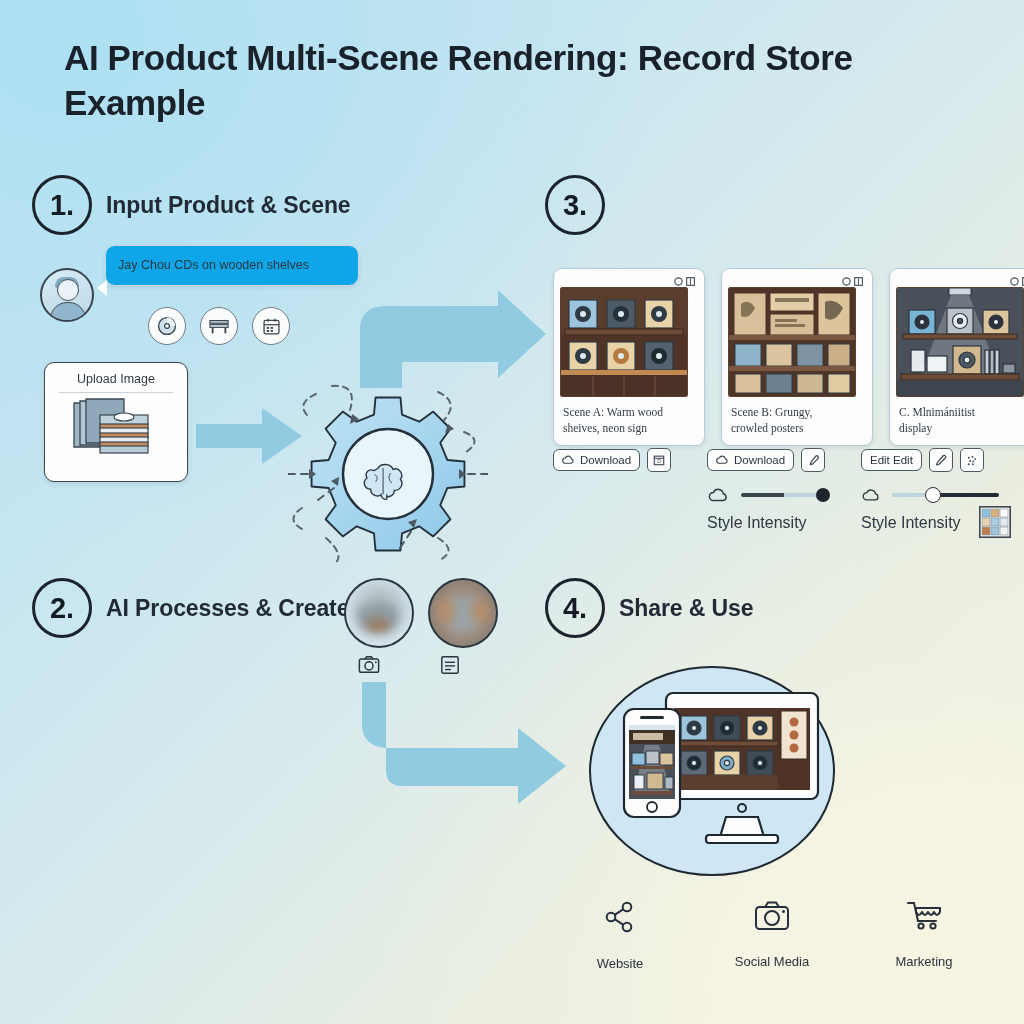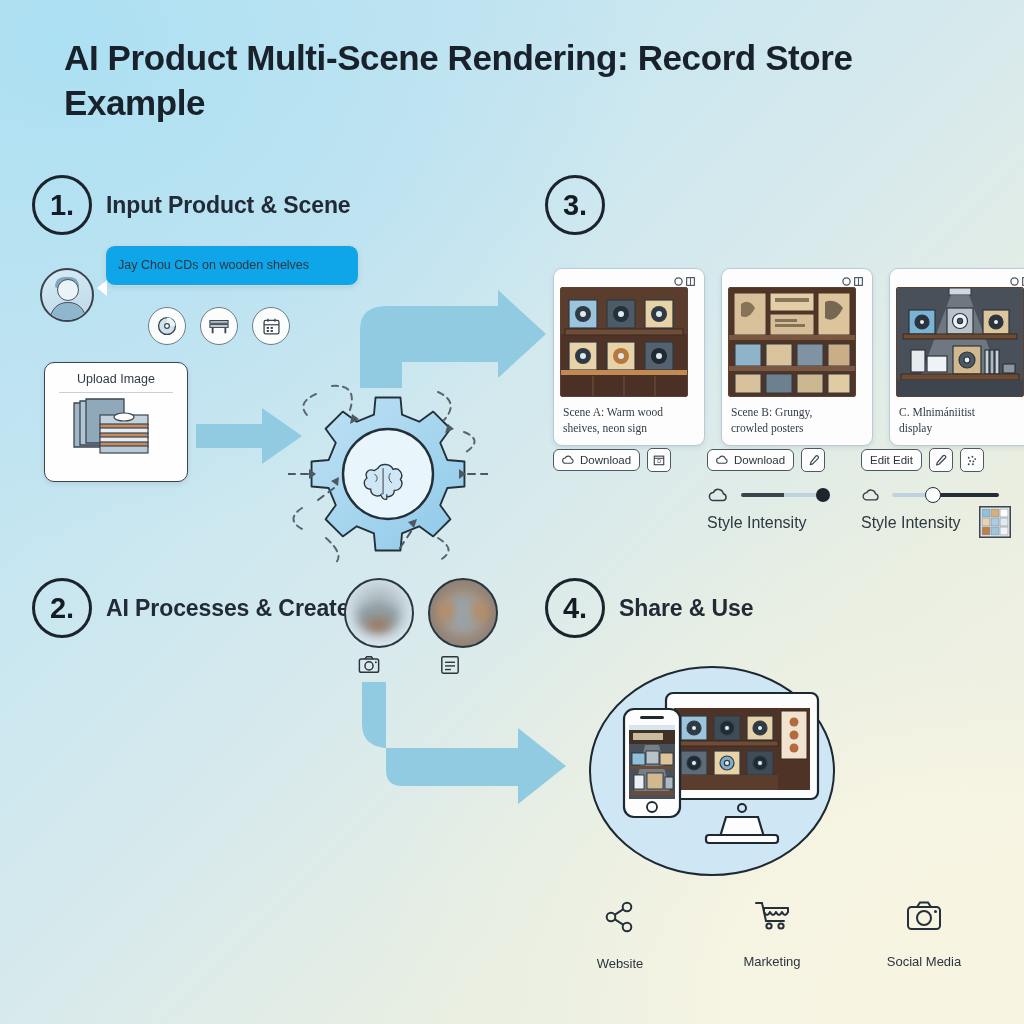--- a/index.html
+++ b/index.html
@@ -658,31 +658,31 @@
         <circle cx="24" cy="7" r="4.3" fill="none" stroke="#25303a" stroke-width="2"></circle>
         <circle cx="8" cy="17" r="4.3" fill="none" stroke="#25303a" stroke-width="2"></circle>
         <circle cx="24" cy="27" r="4.3" fill="none" stroke="#25303a" stroke-width="2"></circle>
         <line x1="11.6" y1="14.8" x2="20.4" y2="9.2" stroke="#25303a" stroke-width="2"></line>
         <line x1="11.6" y1="19.2" x2="20.4" y2="24.8" stroke="#25303a" stroke-width="2"></line>
       </svg>
       <div class="share-label">Website</div>
     </div>
     <div class="share-item">
       <svg width="36" height="32" viewBox="0 0 36 32">
+        <rect x="2" y="7" width="32" height="22" rx="3.5" fill="none" stroke="#25303a" stroke-width="2"></rect>
+        <path d="M11,7 L14,2.5 L22,2.5 L25,7" fill="none" stroke="#25303a" stroke-width="2"></path>
+        <circle cx="18" cy="18" r="7" fill="none" stroke="#25303a" stroke-width="2"></circle>
+        <circle cx="29.5" cy="11.5" r="1.5" fill="#25303a"></circle>
+      </svg>
+      <div class="share-label">Social Media</div>
+    </div>
+    <div class="share-item">
+      <svg width="36" height="32" viewBox="0 0 36 32">
         <path d="M10,8 L34,8 L34,12 Q31,18 28,12 Q25,18 22,12 Q19,18 16,12 Q13,18 10,12 Z" fill="none" stroke="#25303a" stroke-width="2" stroke-linejoin="round"></path>
         <path d="M2,3 L8,3 L12,21 L30,21" fill="none" stroke="#25303a" stroke-width="2" stroke-linecap="round"></path>
         <circle cx="15" cy="26" r="2.6" fill="none" stroke="#25303a" stroke-width="2"></circle>
         <circle cx="27" cy="26" r="2.6" fill="none" stroke="#25303a" stroke-width="2"></circle>
       </svg>
       <div class="share-label">Marketing</div>
     </div>
-    <div class="share-item">
-      <svg width="36" height="32" viewBox="0 0 36 32">
-        <rect x="2" y="7" width="32" height="22" rx="3.5" fill="none" stroke="#25303a" stroke-width="2"></rect>
-        <path d="M11,7 L14,2.5 L22,2.5 L25,7" fill="none" stroke="#25303a" stroke-width="2"></path>
-        <circle cx="18" cy="18" r="7" fill="none" stroke="#25303a" stroke-width="2"></circle>
-        <circle cx="29.5" cy="11.5" r="1.5" fill="#25303a"></circle>
-      </svg>
-      <div class="share-label">Social Media</div>
-    </div>
   </div>
 
 </div>
 
 </body></html>

